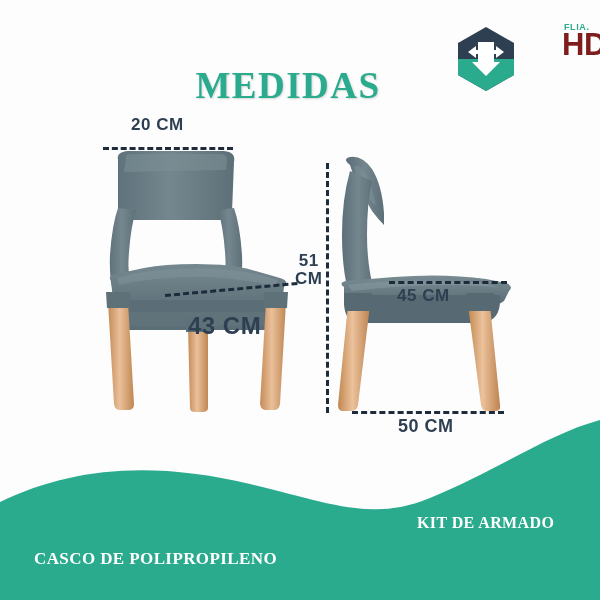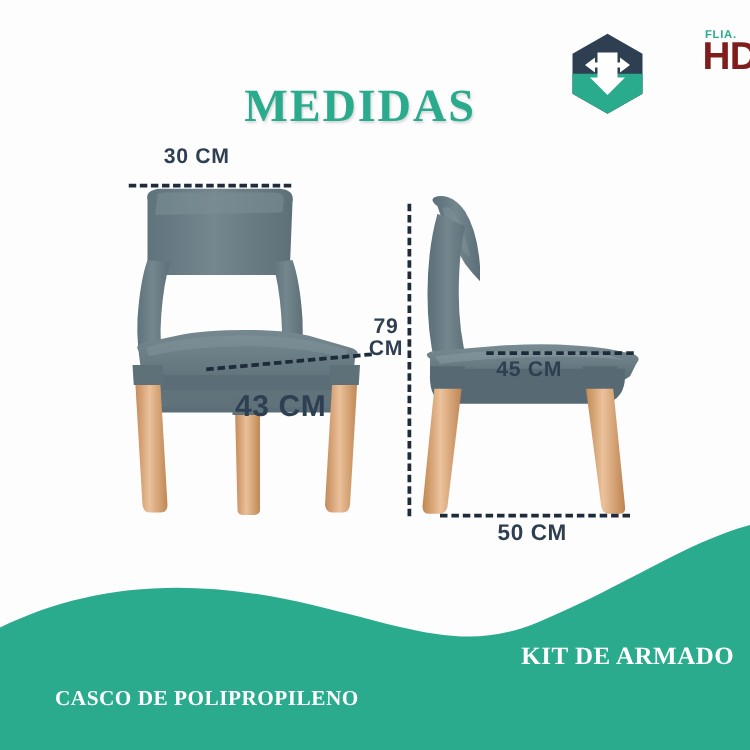--- a/index.html
+++ b/index.html
@@ -148,22 +148,22 @@
   .foot-line {
     position: absolute;
     font-family: "Liberation Serif", serif;
     font-weight: bold;
     color: #ffffff;
     letter-spacing: 0.4px;
     white-space: pre;
   }
   #foot-soporta   { left: 34px;  top: 6px;  font-size: 17px; }
   #foot-soporta-v { font-family: "Liberation Sans", sans-serif; font-weight: bold; letter-spacing: 0.3px; }
-  #foot-casco     { left: 44px;  top: 41px; font-size: 17px; }
-  #foot-kit       { left: 417px; top: 6px;  font-size: 20px; }
+  #foot-casco     { left: 34px;  top: 41px; font-size: 17px; }
+  #foot-kit       { left: 417px; top: 6px;  font-size: 16px; }
   #foot-diseno    { left: 432px; top: 41px; font-size: 16px; }
 </style>
 </head>
 <body>
 
 <div id="page">
 
   <div id="logo-block">
     <svg id="logo-mark" viewBox="0 0 60 66">
       <polygon points="30,1 58,17 58,49 30,65 2,49 2,17" fill="#2f3f52"></polygon>
@@ -261,23 +261,23 @@
     <path d="M10,138 L38,138 L36,156 L12,156 Z" fill="#576a73"></path>
     <path d="M132,138 L160,138 L160,156 L134,156 Z" fill="#576a73"></path>
   </svg>
 
   <div class="dash-h" id="dash-40"></div>
   <div class="dash-h" id="dash-43"></div>
   <div class="dash-v" id="dash-79"></div>
   <div class="dash-h" id="dash-45"></div>
   <div class="dash-h" id="dash-50"></div>
 
-  <div class="dim-label" id="label-40">30 CM</div>
+  <div class="dim-label" id="label-40">20 CM</div>
   <div class="dim-label" id="label-43">43 CM</div>
-  <div class="dim-label" id="label-79">79
+  <div class="dim-label" id="label-79">51
 CM</div>
   <div class="dim-label" id="label-45">45 CM</div>
   <div class="dim-label" id="label-50">50 CM</div>
 
   <svg id="wave-band" viewBox="0 0 600 190" preserveAspectRatio="none">
     <path d="M0,92 C70,58 150,50 250,74 C330,93 372,112 430,88 C500,59 548,24 600,10 L600,190 L0,190 Z" fill="#2aab8e"></path>
   </svg>
 
   <div id="footer-text">
     <div class="foot-line" id="foot-casco">CASCO DE POLIPROPILENO</div>

